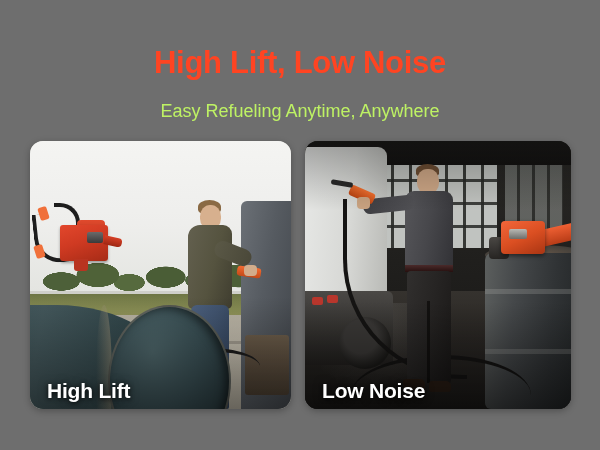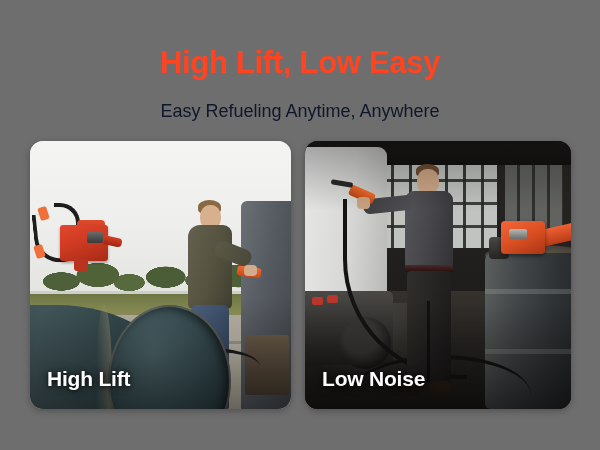--- a/index.html
+++ b/index.html
@@ -46,21 +46,21 @@
   .subhead {
     margin: 0;
     padding: 0;
     position: absolute;
     top: 99px;
     left: 0;
     width: 600px;
     text-align: center;
     font-size: 18px;
     font-weight: 400;
-    color: #0f172a;
+    color: #bef264;
     line-height: 24px;
     white-space: nowrap;
   }
 
   
   .cards {
     position: absolute;
     top: 141px;
     left: 30px;
     width: 541px;
@@ -80,21 +80,21 @@
 
   .photo {
     position: absolute;
     inset: 0;
     overflow: hidden;
   }
 
   .card-label {
     position: absolute;
     left: 17px;
-    bottom: 18px;
+    bottom: 6px;
     font-size: 21px;
     font-weight: 700;
     color: #ffffff;
     letter-spacing: -0.2px;
     text-shadow: 0 1px 4px rgba(0,0,0,0.75), 0 0 10px rgba(0,0,0,0.5);
     z-index: 9;
     white-space: nowrap;
   }
 
   
@@ -418,21 +418,21 @@
     position: absolute; inset: 0;
     background:
       linear-gradient(to bottom, rgba(0,0,0,0.30) 0%, rgba(0,0,0,0) 26%, rgba(0,0,0,0) 60%, rgba(0,0,0,0.55) 100%);
   }
 </style>
 </head>
 <body>
 
 <div class="page">
 
-  <h1 class="headline">High Lift, Low Easy</h1>
+  <h1 class="headline">High Lift, Low Noise</h1>
 
   <p class="subhead">Easy Refueling Anytime, Anywhere</p>
 
   <div class="cards">
 
     <div class="card card-left">
       <div class="photo">
         <div class="l-sky"></div>
         <div class="l-trees"></div>
         <div class="l-grass"></div>

